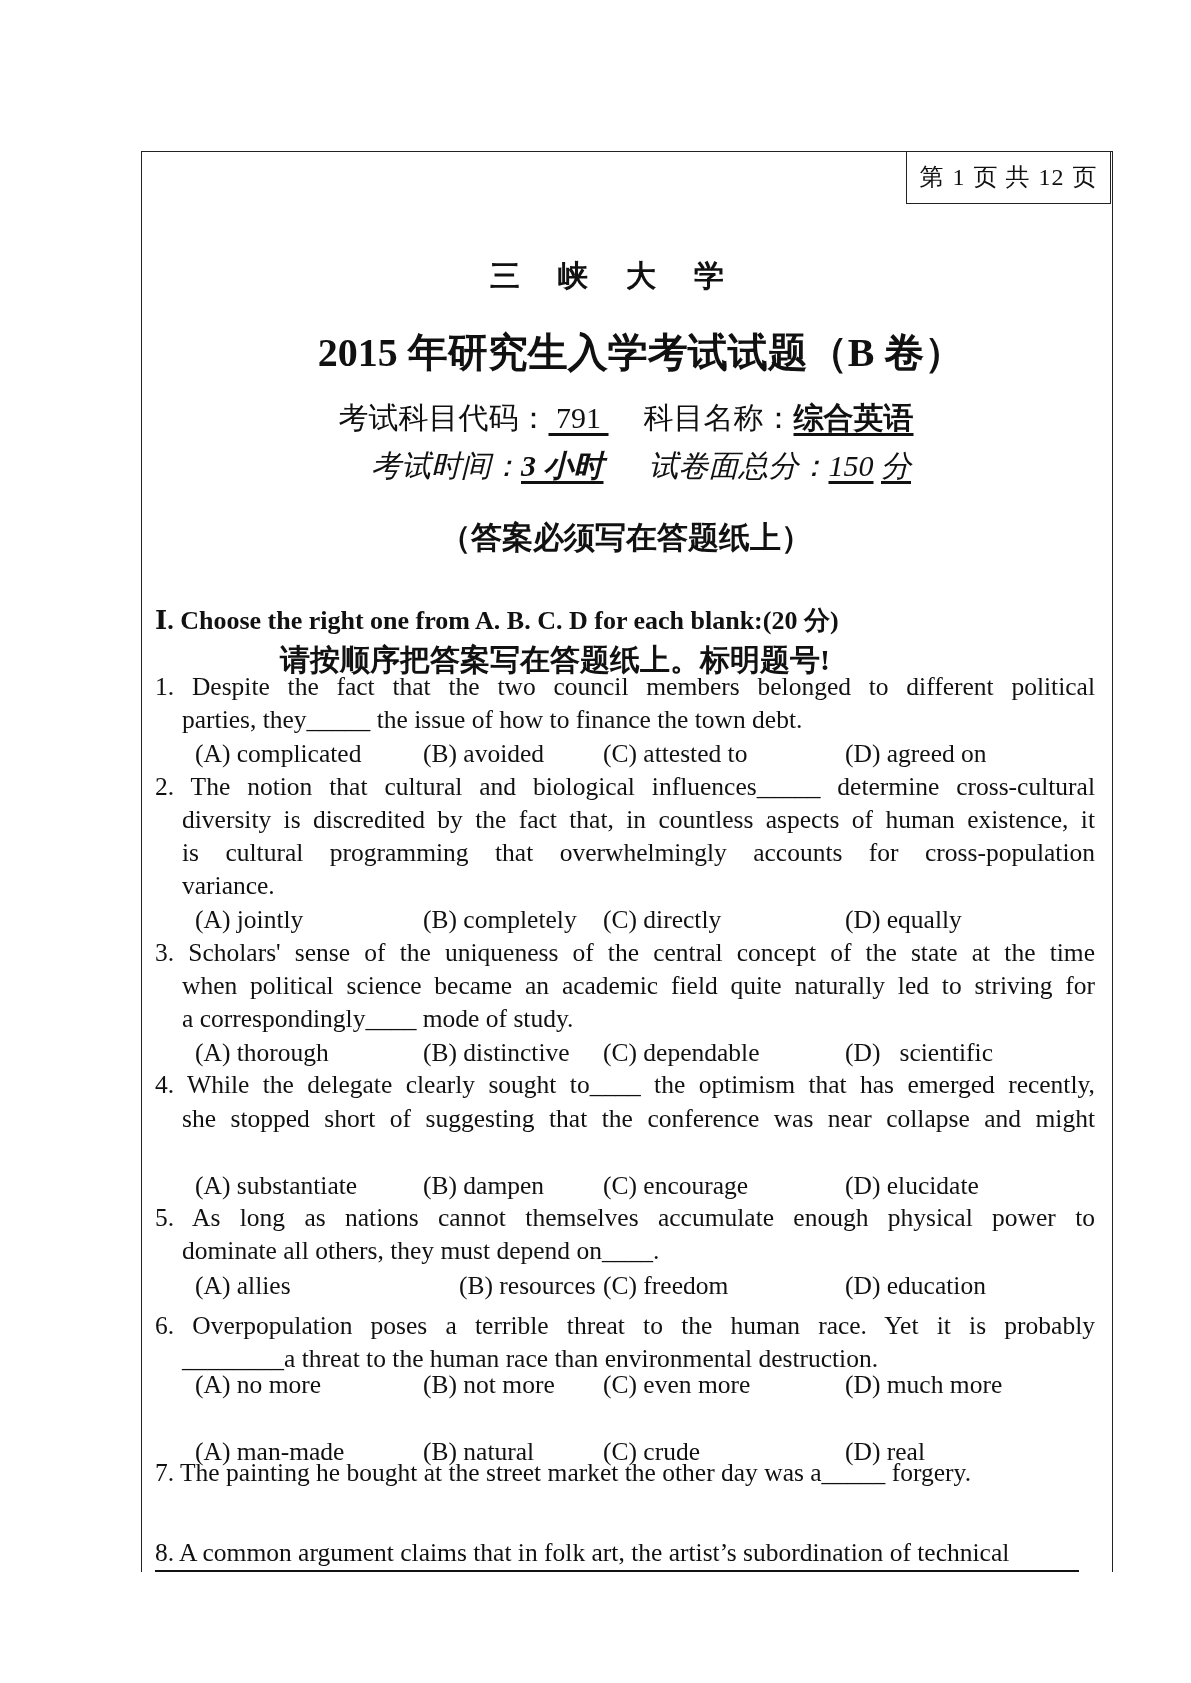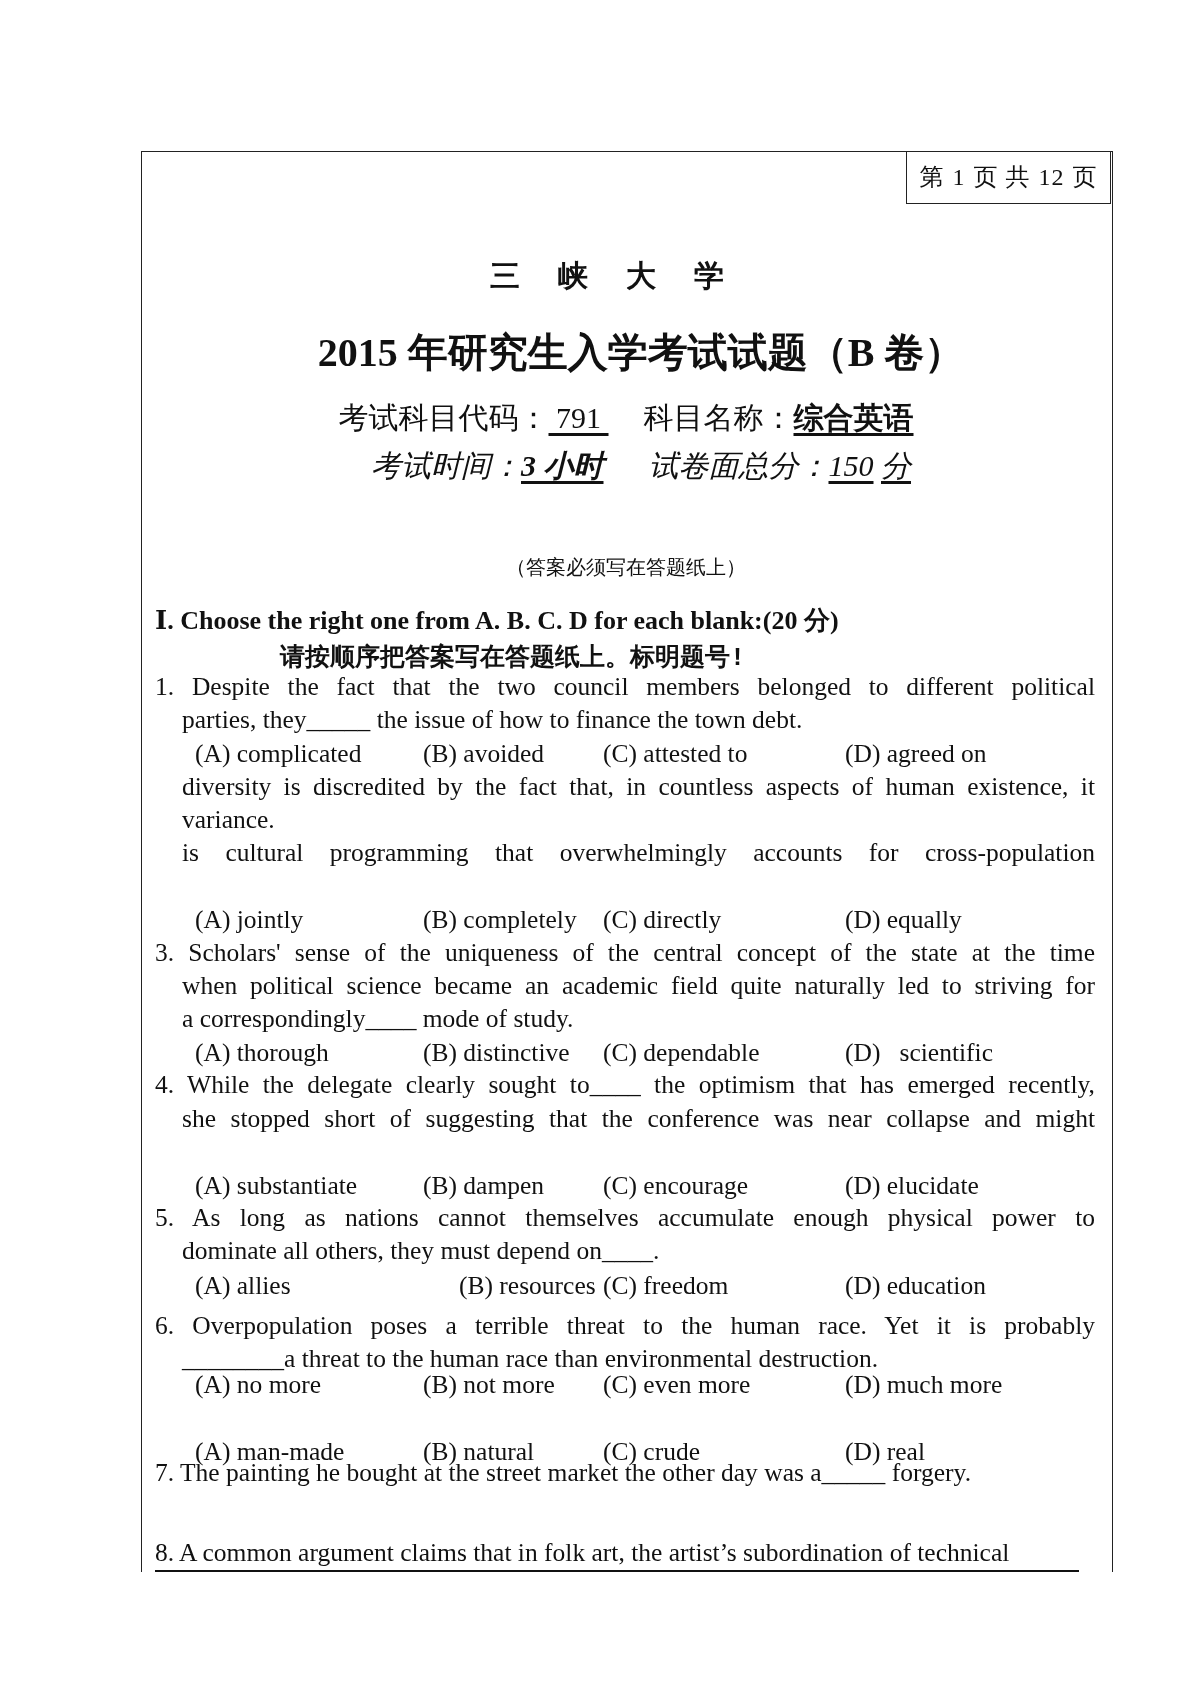--- a/index.html
+++ b/index.html
@@ -12,23 +12,23 @@
               font-size: 24px; display: flex; align-items: center; justify-content: center; letter-spacing: 1px; }
   .page-box span { margin: 0 4px; }
   .center { position: absolute; left: 141px; width: 970px; text-align: center; }
   .univ { top: 256px; font-size: 30px; font-weight: bold; letter-spacing: 38px; font-family: "DejaVu Sans", sans-serif; }
   .title { top: 325px; font-size: 40px; font-weight: bold; padding-left: 30px; box-sizing: border-box; }
   .meta-line { font-size: 30px; }
   .meta1 { top: 398px; padding-left: 0px; }
   .meta2 { top: 446px; padding-left: 30px; box-sizing: border-box; font-style: italic; }
   .ul { text-decoration: underline; text-underline-offset: 5px; }
   .bold { font-weight: bold; }
-  .note { top: 554px; font-size: 20px; font-weight: normal; }
+  .note { top: 517px; font-size: 31px; font-weight: bold; }
   .section { position: absolute; left: 155px; top: 603px; font-size: 26px; font-weight: bold; }
-  .section-sub { position: absolute; left: 280px; top: 640px; font-size: 25px; font-weight: bold; font-family: Liberation Mono, monospace; }
+  .section-sub { position: absolute; left: 280px; top: 640px; font-size: 30px; font-weight: bold; font-family: Liberation Serif, serif; }
   .q { position: absolute; left: 155px; width: 940px; font-size: 25.5px; line-height: 36px; text-align: justify; }
   .q .line { display: block; }
   .q .cont { padding-left: 27px; }
   .opts { position: absolute; left: 195px; width: 900px; font-size: 25.5px; line-height: 36px; }
   .opts span { position: absolute; white-space: nowrap; }
   .last-line { position: absolute; left: 155px; top: 1536px; width: 924px; font-size: 25.5px;
                border-bottom: 2px solid #111; line-height: 34px; white-space: nowrap; }
 </style>
 </head>
 <body>
@@ -69,23 +69,24 @@
       <span class="line" style="height: 33.2px; line-height: 33.2px; text-align-last: justify;">1. Despite the fact that the two council members belonged to different political</span>
       <span class="line cont" style="height: 33.2px; line-height: 33.2px;">parties, they_____ the issue of how to finance the town debt.</span>
     </div>
     <div class="opts" style="top: 736.4px; height: 33.2px;">
       <span style="left: 0px; white-space: pre;">(A) complicated</span>
       <span style="left: 228px; white-space: pre;">(B) avoided</span>
       <span style="left: 408px; white-space: pre;">(C) attested to</span>
       <span style="left: 650px; white-space: pre;">(D) agreed on</span>
     </div>
     <div class="q" style="top: 769.6px;">
+      <span class="line" style="height: 33.2px; line-height: 33.2px; text-align-last: justify;">2. The notion that cultural and biological influences_____ determine cross-cultural</span>
       <span class="line cont" style="height: 33.2px; line-height: 33.2px; text-align-last: justify;">diversity is discredited by the fact that, in countless aspects of human existence, it</span>
+      <span class="line cont" style="height: 33.2px; line-height: 33.2px; text-align-last: justify;">is cultural programming that overwhelmingly accounts for cross-population</span>
       <span class="line cont" style="height: 33.2px; line-height: 33.2px;">variance.</span>
-      <span class="line cont" style="height: 33.2px; line-height: 33.2px; text-align-last: justify;">is cultural programming that overwhelmingly accounts for cross-population</span>
     </div>
     <div class="opts" style="top: 902.4px; height: 33.2px;">
       <span style="left: 0px; white-space: pre;">(A) jointly</span>
       <span style="left: 228px; white-space: pre; text-align: right;">(B) completely</span>
       <span style="left: 408px; white-space: pre;">(C) directly</span>
       <span style="left: 650px; white-space: pre;">(D) equally</span>
     </div>
     <div class="q" style="top: 935.6px;">
       <span class="line" style="height: 33.2px; line-height: 33.2px; text-align-last: justify;">3. Scholars' sense of the uniqueness of the central concept of the state at the time</span>
       <span class="line cont" style="height: 33.2px; line-height: 33.2px; text-align-last: justify;">when political science became an academic field quite naturally led to striving for</span>

